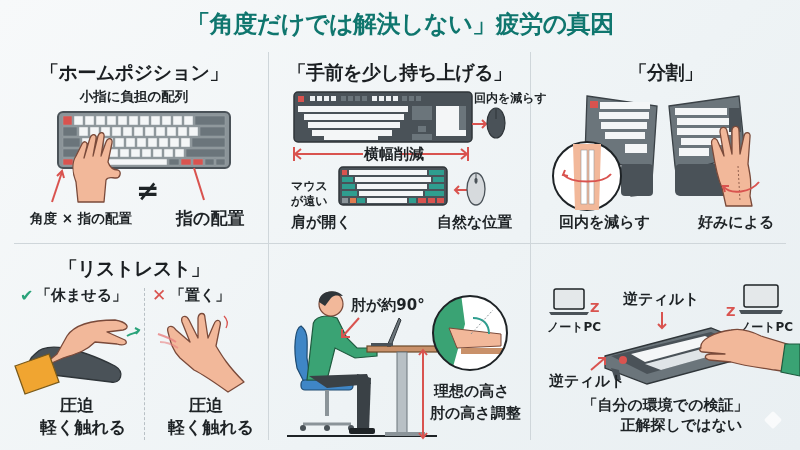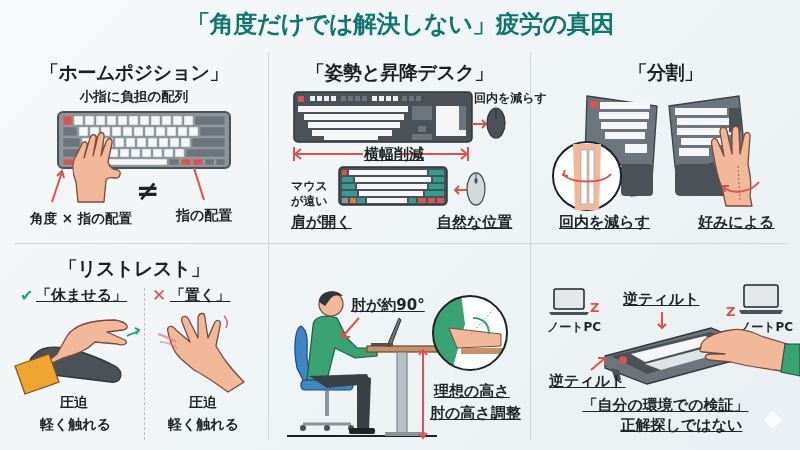--- a/index.html
+++ b/index.html
@@ -15,21 +15,21 @@
     font-size: 24px; font-weight: bold; letter-spacing: -0.5px; color: #0f766e;
   }
   .divider-v { position: absolute; width: 1px; background: #cfd6da; }
   .divider-h { position: absolute; height: 1px; background: #cfd6da; }
   .panel { position: absolute; padding-left: 18px; }
   .ptitle {
     position: absolute; left: 0; width: 100%; text-align: center;
     font-size: 19px; font-weight: bold; color: #1b1f22; letter-spacing: -0.5px;
   }
   .lbl { position: absolute; font-weight: bold; color: #1e2326; white-space: nowrap; }
-  .s12 { font-size: 12px; } .s13 { font-size: 13.5px; } .s15 { font-size: 15px; text-decoration: underline; } .s17 { font-size: 14px; }
+  .s12 { font-size: 12px; } .s13 { font-size: 13.5px; } .s15 { font-size: 15px; } .s17 { font-size: 17px; }
   svg { position: absolute; overflow: visible; }
 </style>
 </head>
 <body>
 
 <div class="title">「角度だけでは解決しない」疲労の真因</div>
 
 <div class="divider-v" style="left:268px;top:52px;height:388px;"></div>
 <div class="divider-v" style="left:530px;top:52px;height:388px;"></div>
 <div class="divider-h" style="left:14px;top:243px;width:772px;"></div>
@@ -110,21 +110,21 @@
   </svg>
   <svg style="left:192px;top:116px;" width="18" height="36" viewBox="0 0 18 36">
     <line x1="2" y1="2" x2="12" y2="34" stroke="#d9534f" stroke-width="2"></line>
   </svg>
   <div class="lbl" style="left:136px;top:124px;font-size:28px;">≠</div>
   <div class="lbl s13" style="left:30px;top:160px;">角度 × 指の配置</div>
   <div class="lbl s17" style="left:176px;top:157px;">指の配置</div>
 </div>
 
 <div class="panel" style="left:269px;top:50px;width:261px;height:193px;">
-  <div class="ptitle" style="top:10px;">「姿勢と昇降デスク」</div>
+  <div class="ptitle" style="top:10px;">「手前を少し持ち上げる」</div>
   <svg style="left:25px;top:42px;" width="178" height="50" viewBox="0 0 178 50">
     <rect x="0" y="0" width="178" height="50" rx="4" fill="#4a5258" stroke="#2f3539" stroke-width="1.5"></rect>
     <rect x="4" y="4" width="6" height="6" fill="#d9534f"></rect>
     <g fill="#eef1f3">
       <rect x="16" y="4" width="5" height="5"></rect>
         <rect x="23" y="4" width="5" height="5"></rect>
         <rect x="30" y="4" width="5" height="5"></rect>
         <rect x="37" y="4" width="5" height="5"></rect>
       <rect x="47" y="4" width="5" height="5" fill="#6b757b"></rect>
         <rect x="54" y="4" width="5" height="5" fill="#6b757b"></rect>

